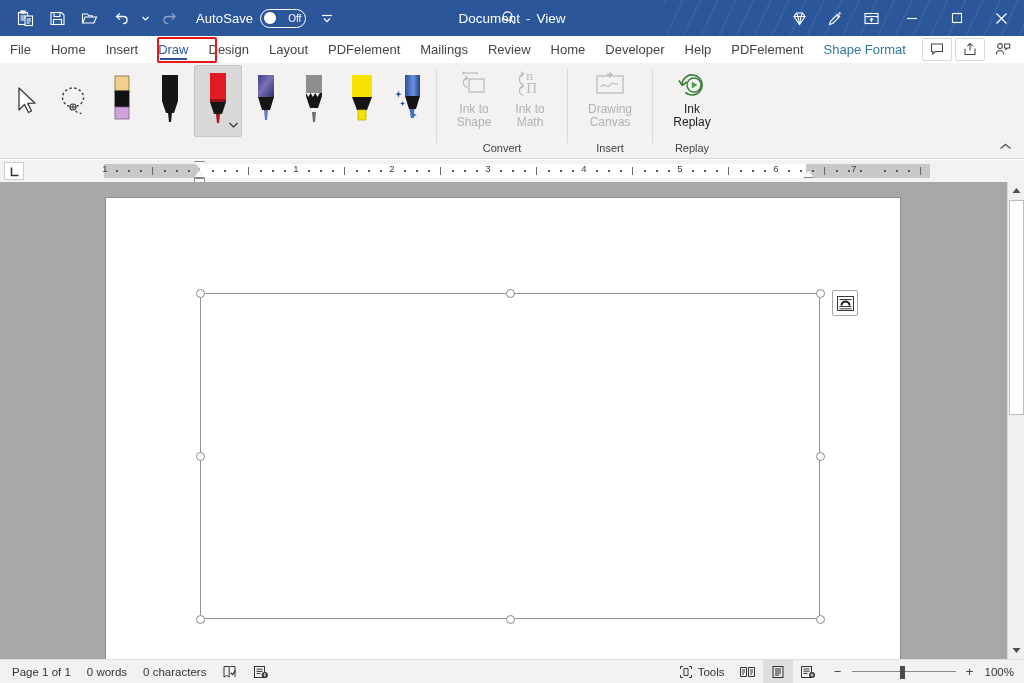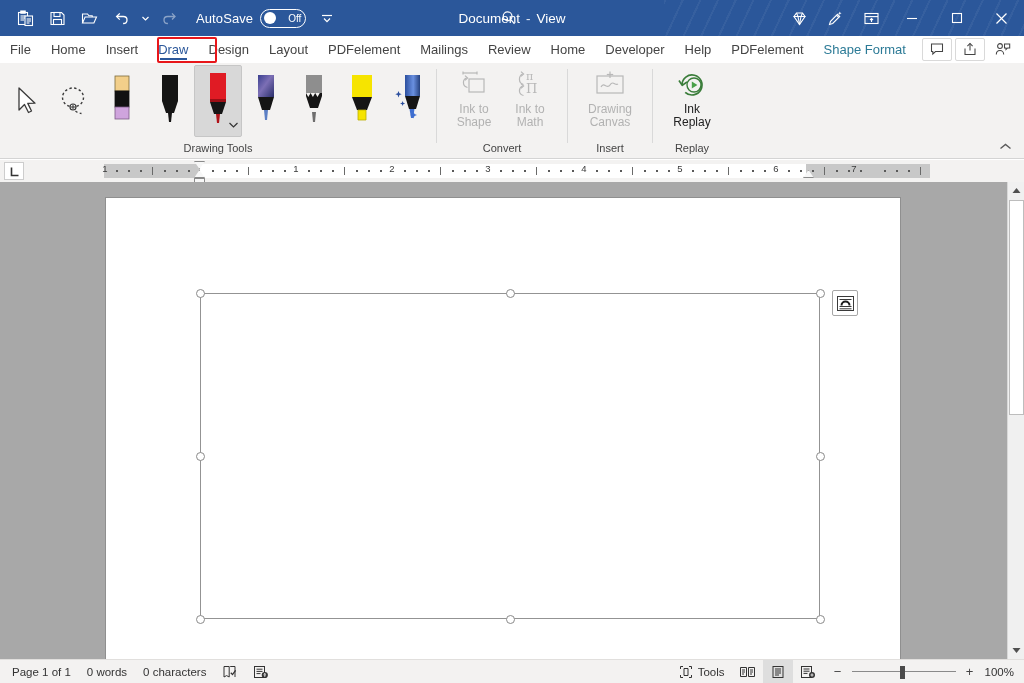--- a/index.html
+++ b/index.html
@@ -472,21 +472,20 @@
             </defs>
             <rect x="10" y="4" width="15" height="21" fill="url(#ap)"></rect>
             <path d="M10 25h15l-4 13h-7z" fill="#151515"></path>
             <path d="M14.5 38h5l-1.5 9h-2z" fill="#3f6fd0"></path>
             <path d="M3.5 20l.9 2.3 2.3.9-2.3.9-.9 2.3-.9-2.3L.3 23.2l2.3-.9z" fill="#2b4f9e"></path>
             <path d="M7.6 30l.7 1.8 1.8.7-1.8.7-.7 1.8-.7-1.8-1.8-.7 1.8-.7z" fill="#2b4f9e"></path>
             <path d="M18.5 40.5l1 2.5 2.5 1-2.5 1-1 2.5-1-2.5-2.5-1 2.5-1z" fill="#3f6fd0"></path>
           </svg>
         </div>
       </div>
-      <div class="rgroup-label">Drawing Tools</div>
     </div>
 
     <div class="rgroup-sep"></div>
 
     <div class="rgroup" style="width:130px">
       <div class="rgroup-body">
         <div class="bigbtn disabled">
           <svg width="34" height="30" viewBox="0 0 34 30" fill="none" stroke="#b8b8b8" stroke-width="1.2">
             <line x1="6" y1="3" x2="20" y2="3"></line>
             <line x1="6" y1="1.5" x2="6" y2="4.5"></line>

